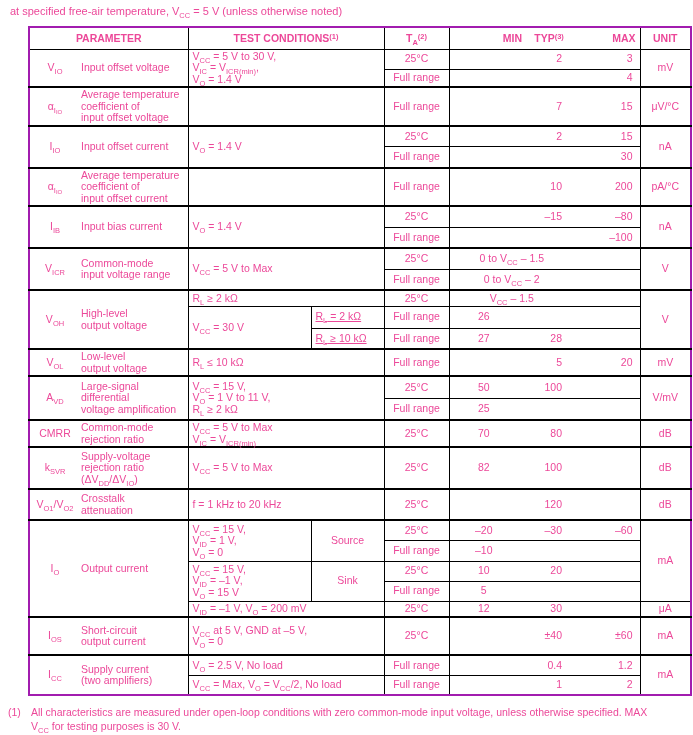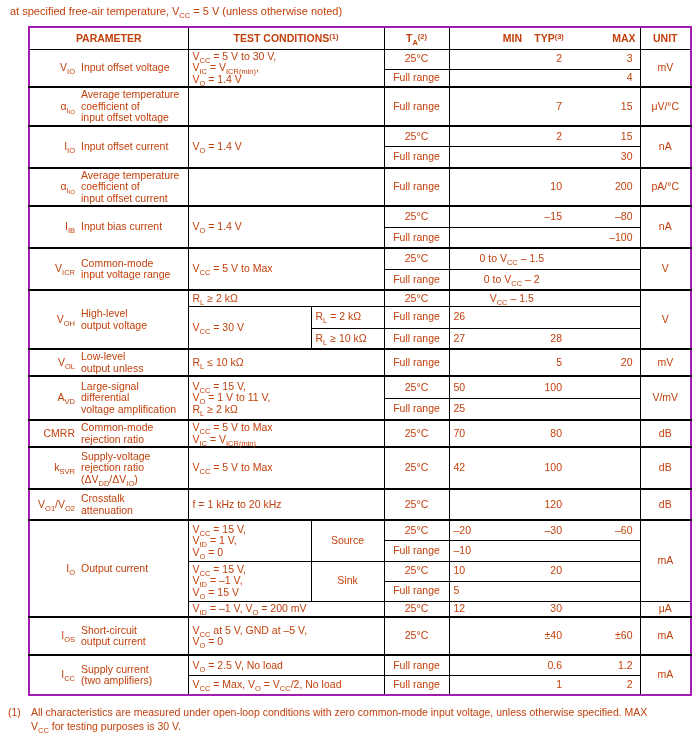--- a/index.html
+++ b/index.html
@@ -1,36 +1,36 @@
 <!DOCTYPE html>
 <html><head>
 <meta charset="utf-8">
 <style>
   html,body{margin:0;padding:0;background:#fff;}
   #page{position:relative;width:693px;height:735px;background:#fff;overflow:hidden;
-        font-family:"Liberation Sans",sans-serif;color:#c2410c;border-radius:31px;}
+        font-family:"Liberation Sans",sans-serif;color:#ec4899;border-radius:31px;}
   .title{margin:5px 0 0 10px;font-size:11px;line-height:13px;}
   sub{font-size:7.5px;vertical-align:-2.5px;line-height:0;}
   sup{font-size:7.5px;vertical-align:3.5px;line-height:0;}
   .alpha-sym sub:last-child{font-size:6px;vertical-align:-4px;}
   table{border-collapse:collapse;margin:8px 0 0 28px;table-layout:fixed;width:662px;
         font-size:10.5px;line-height:11.5px;}
   col.c1{width:50px}col.c2{width:109px}col.c3{width:123px}col.c4{width:73px}
   col.c5{width:65px}col.c6{width:77px}col.c7{width:45px}col.c8{width:69px}col.c9{width:51px}
   th,td{border:1px solid #000;padding:1px 4px;vertical-align:middle;white-space:pre-line;
         font-weight:normal;text-align:center;}
   table{border:2px solid #a21caf;}
   th{font-weight:bold;}
   tr.g th,tr.g td{border-top:2px solid #000;}
-  .sym{text-align:right;border-right:none;padding-left:5px;}
+  .sym{text-align:center;border-right:none;padding-left:5px;}
   .pname{text-align:left;border-left:none;padding-left:2px;}
   .cond{text-align:left;}
-  .scond{text-align:left;padding-left:4px;}
+  .scond{text-align:left;padding-left:4px;text-decoration:underline;}
   .scondc{text-align:center;}
-  .vmin{text-align:left;border-right:none;padding-right:12px;}
+  .vmin{text-align:center;border-right:none;padding-right:12px;}
   .vtyp{text-align:right;border-left:none;border-right:none;padding-right:9px;}
   .vmax{text-align:right;border-left:none;padding-right:7px;}
   .hmin{text-align:right;border-right:none;padding-right:4px;}
   .htyp{border-left:none;border-right:none;padding-right:3px;}
   .hmax{text-align:right;border-left:none;padding-right:4px;}
   .mspan .mbox{display:block;width:64%;text-align:center;}
   
   tr.r16{height:16px}tr.r18{height:18px}tr.r20{height:20px}tr.r21{height:21px}
   tr.r22{height:22px}tr.r26{height:26px}tr.r30{height:38px}tr.r31{height:31px}
   tr.r36{height:36px}tr.r37{height:37px}tr.r42{height:42px}
@@ -184,21 +184,21 @@
         <td class="scond">R<sub>L</sub> ≥ 10 kΩ</td>
         <td>Full range</td>
         <td class="vmin">27</td>
         <td class="vtyp">28</td>
         <td class="vmax"></td>
       </tr>
 
       <tr class="g r22">
         <td class="sym">V<sub>OL</sub></td>
         <td class="pname">Low-level
-output unless</td>
+output voltage</td>
         <td class="cond" colspan="2">R<sub>L</sub> ≤ 10 kΩ</td>
         <td>Full range</td>
         <td class="vmin"></td>
         <td class="vtyp">5</td>
         <td class="vmax">20</td>
         <td>mV</td>
       </tr>
 
       <tr class="g r22">
         <td class="sym" rowspan="2">A<sub>VD</sub></td>
@@ -234,21 +234,21 @@
         <td>dB</td>
       </tr>
 
       <tr class="g r42">
         <td class="sym">k<sub>SVR</sub></td>
         <td class="pname">Supply-voltage
 rejection ratio
 (ΔV<sub>DD</sub>/ΔV<sub>IO</sub>)</td>
         <td class="cond" colspan="2">V<sub>CC</sub> = 5 V to Max</td>
         <td>25°C</td>
-        <td class="vmin">42</td>
+        <td class="vmin">82</td>
         <td class="vtyp">100</td>
         <td class="vmax"></td>
         <td>dB</td>
       </tr>
 
       <tr class="g r31">
         <td class="sym">V<sub>O1</sub>/V<sub>O2</sub></td>
         <td class="pname">Crosstalk
 attenuation</td>
         <td class="cond" colspan="2">f = 1 kHz to 20 kHz</td>
@@ -316,21 +316,21 @@
         <td>mA</td>
       </tr>
 
       <tr class="g r20">
         <td class="sym" rowspan="2">I<sub>CC</sub></td>
         <td class="pname" rowspan="2">Supply current
 (two amplifiers)</td>
         <td class="cond" colspan="2">V<sub>O</sub> = 2.5 V, No load</td>
         <td>Full range</td>
         <td class="vmin"></td>
-        <td class="vtyp">0.6</td>
+        <td class="vtyp">0.4</td>
         <td class="vmax">1.2</td>
         <td rowspan="2">mA</td>
       </tr>
       <tr class="r20">
         <td class="cond" colspan="2">V<sub>CC</sub> = Max, V<sub>O</sub> = V<sub>CC</sub>/2, No load</td>
         <td>Full range</td>
         <td class="vmin"></td>
         <td class="vtyp">1</td>
         <td class="vmax">2</td>
       </tr>

